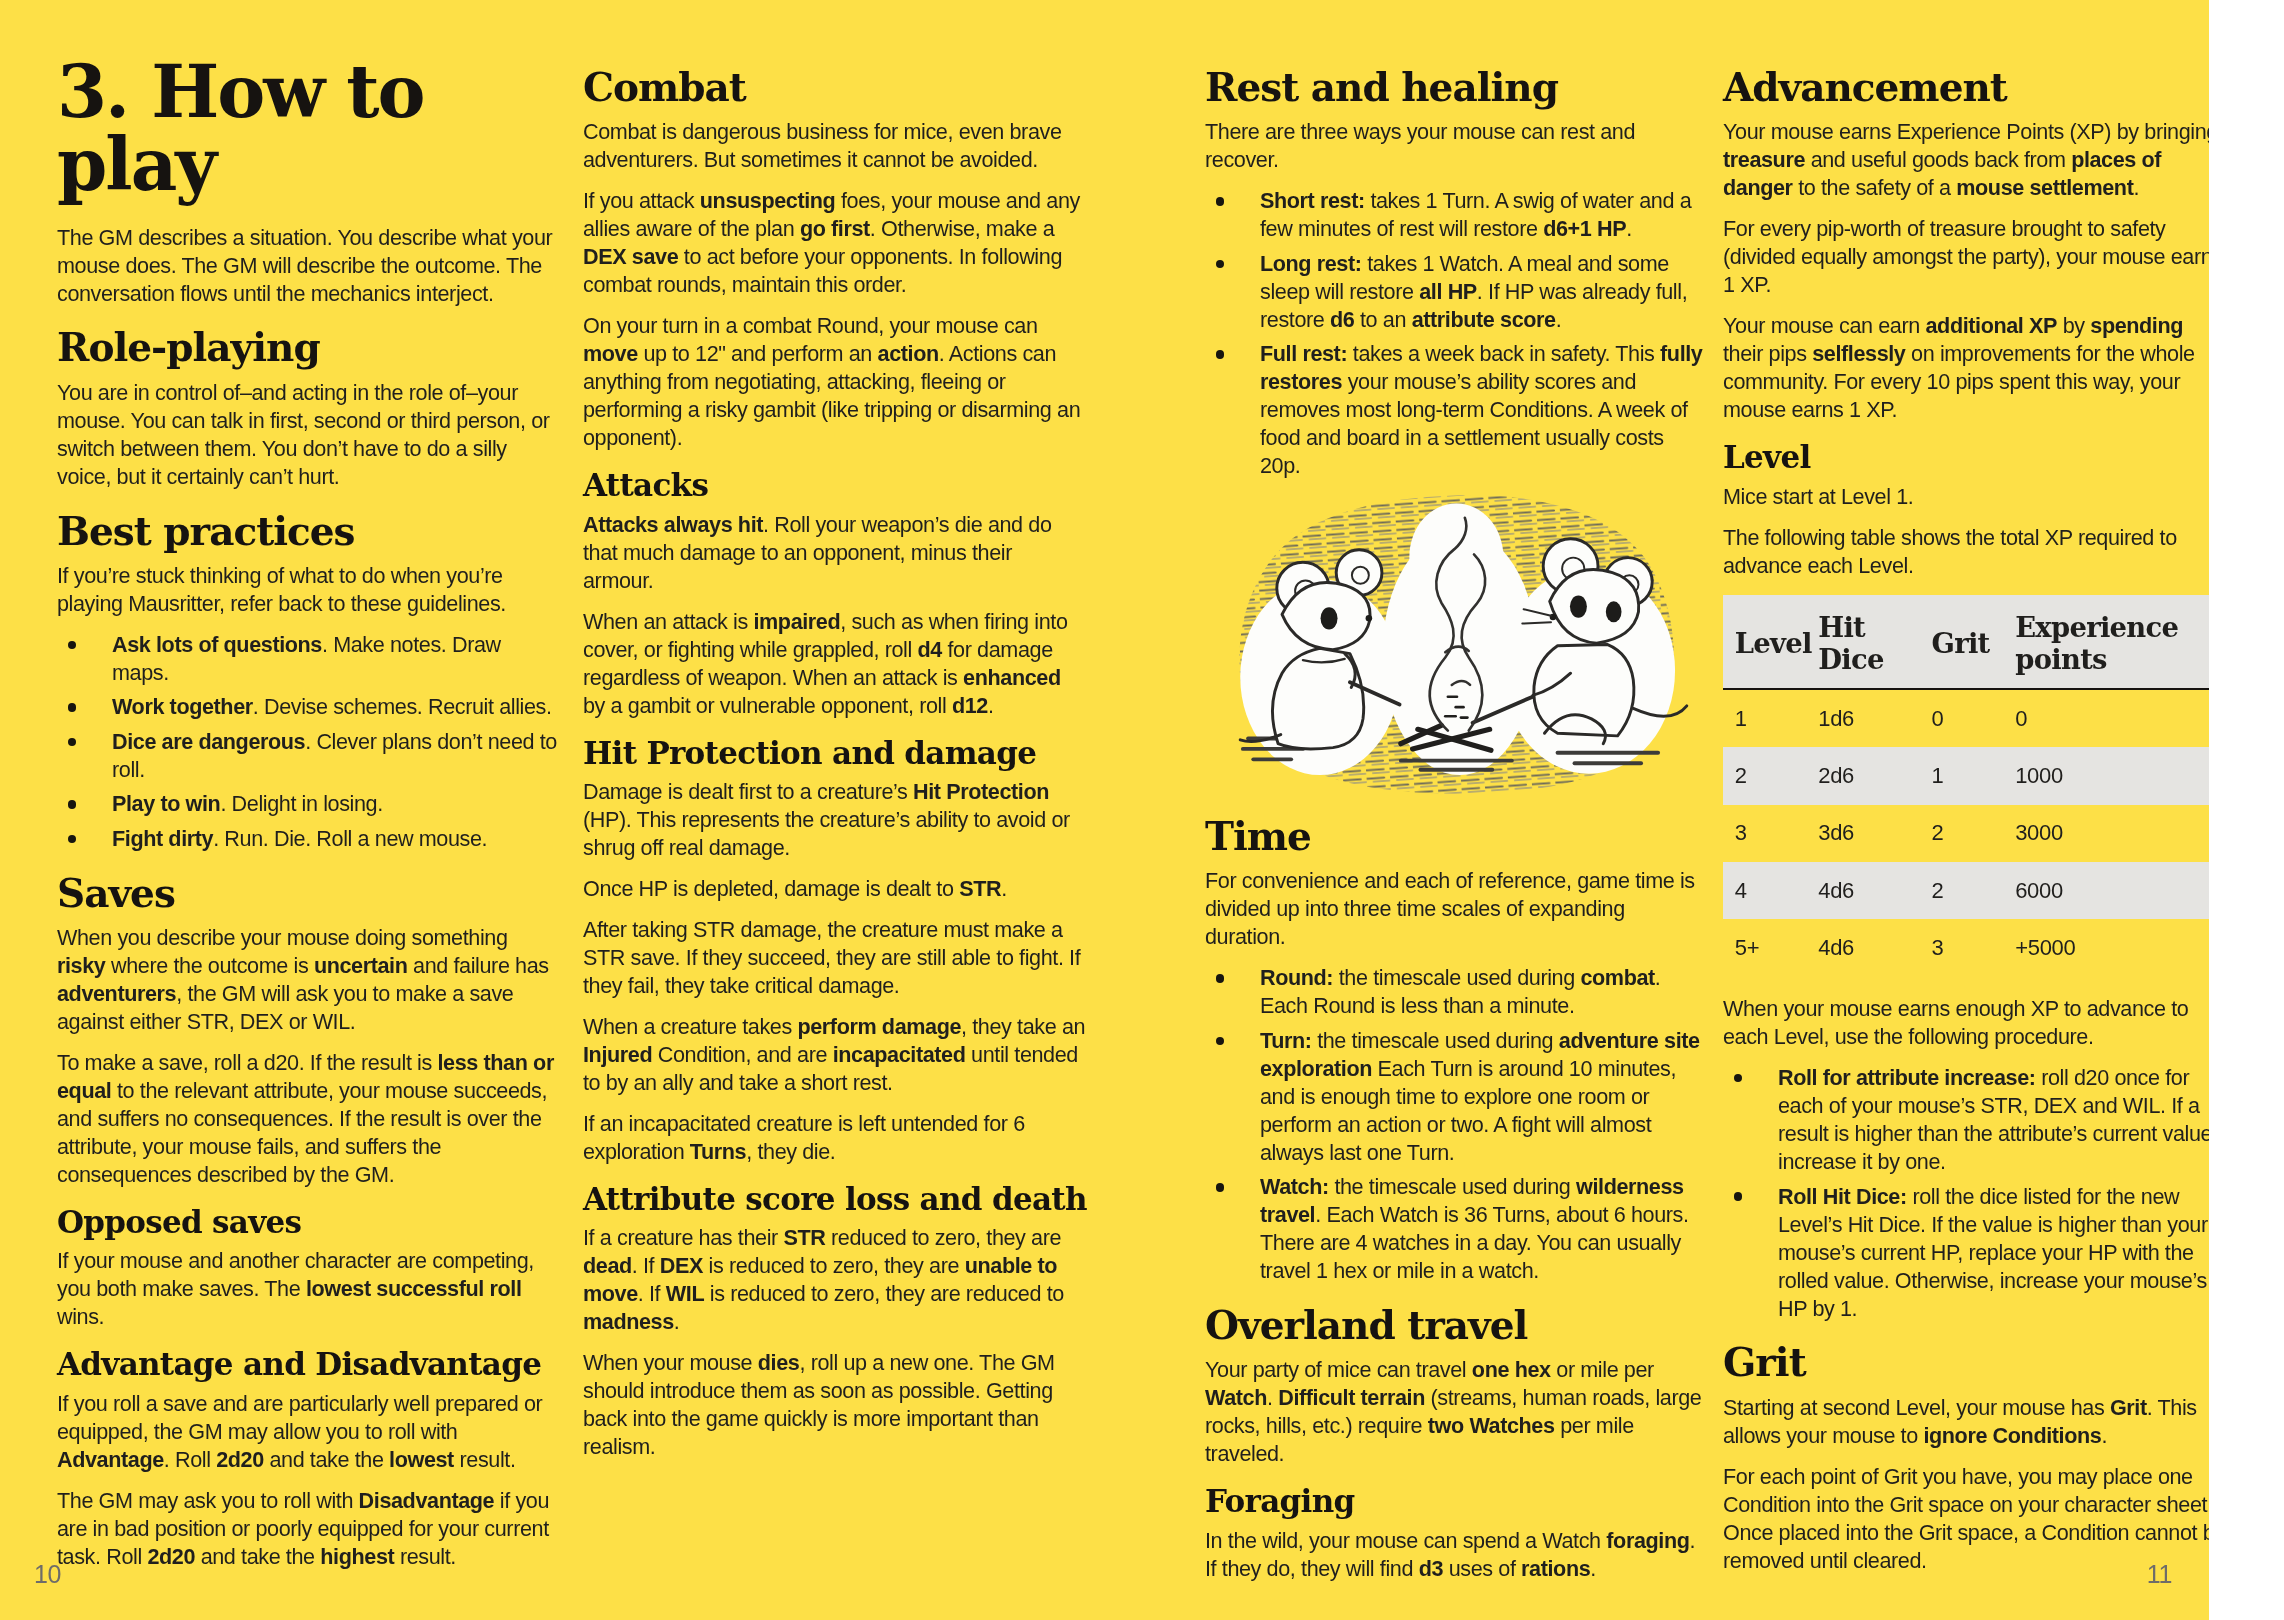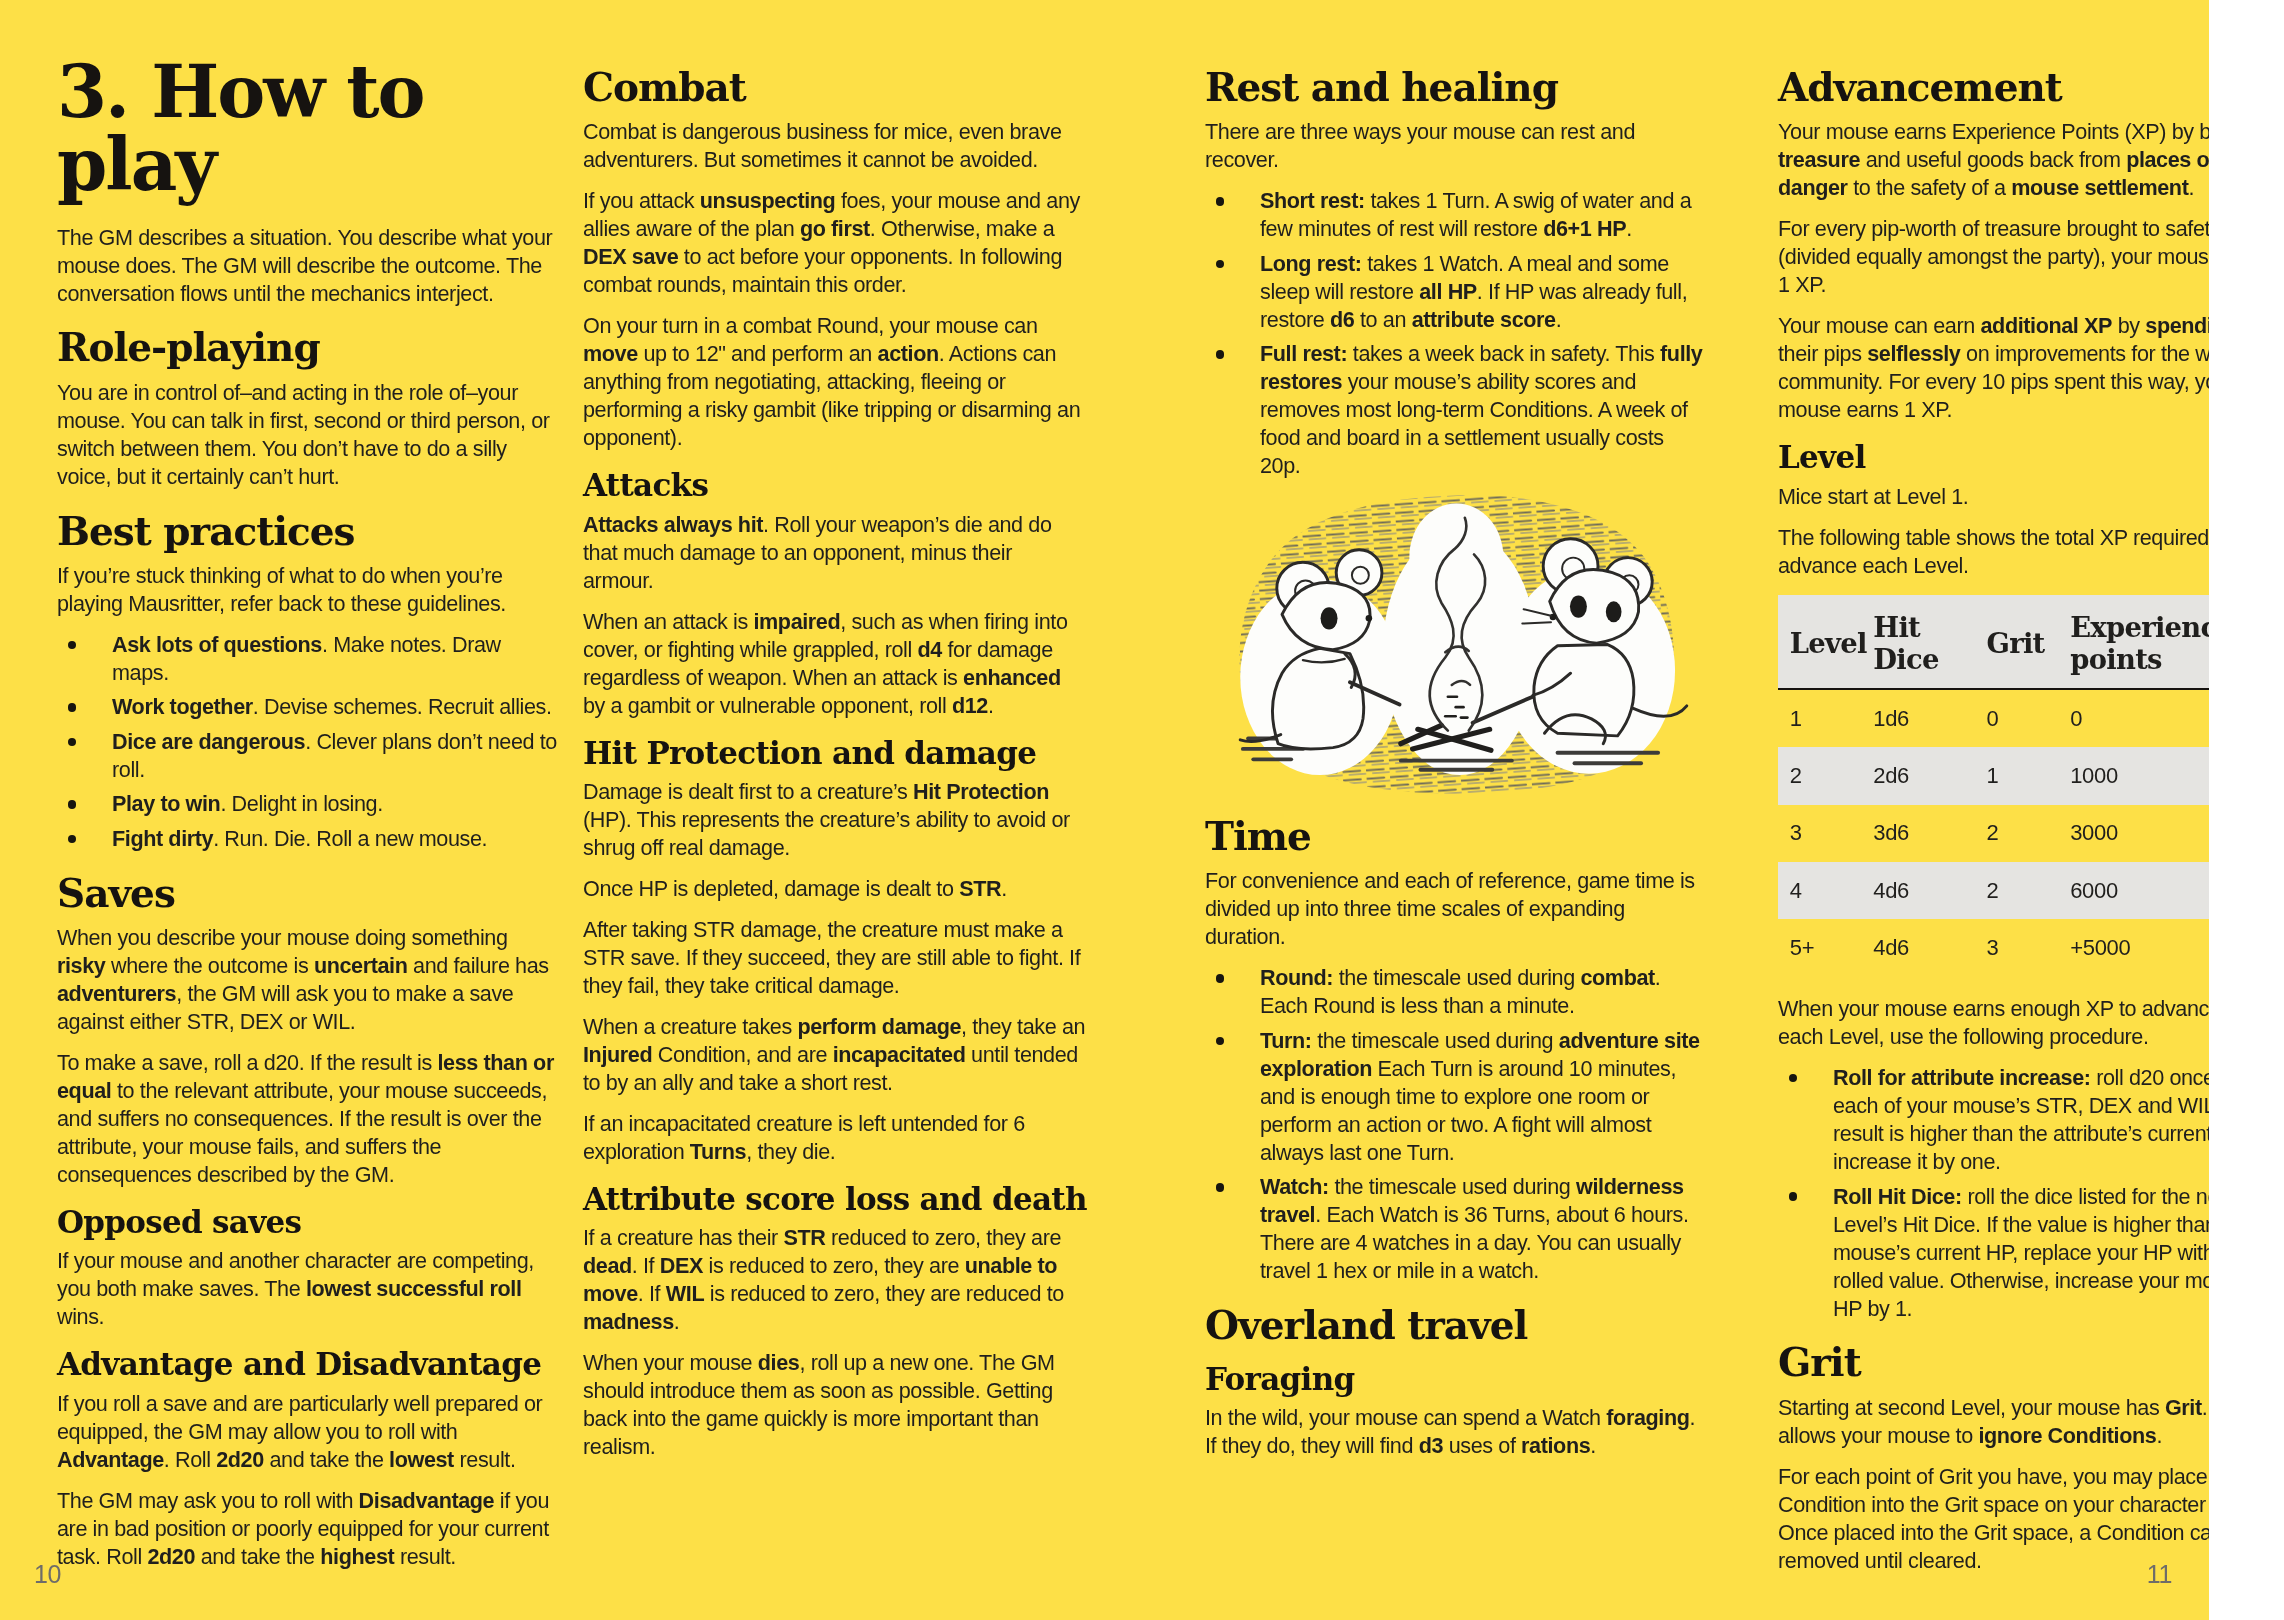--- a/index.html
+++ b/index.html
@@ -7,21 +7,21 @@
     position:relative; width:2161px; height:1620px;
     background:#fde047; overflow:hidden;
     font-family:"Liberation Sans", sans-serif;
     color:#201f1d;
     padding-left:48px;
   }
   .col { position:absolute; top:55px; width:504px; }
   #col1 { left:57px; }
   #col2 { left:583px; }
   #col3 { left:1205px; }
-  #col4 { left:1778px; }
+  #col4 { left:1723px; }
 
   .doc-title {
     font-family:"DejaVu Serif", serif; font-weight:700;
     font-size:72px; line-height:1.02; letter-spacing:-2px;
     margin:0 0 22px; color:#161310;
   }
   h2 {
     font-family:"DejaVu Serif", serif; font-weight:700;
     font-size:39px; line-height:1.05; letter-spacing:-1px;
     margin:19.6px 0 10.5px; color:#161310;
@@ -228,20 +228,21 @@
 
     <h2>Time</h2>
     <p>For convenience and each of reference, game time is divided up into three time scales of expanding duration.</p>
     <ul>
       <li><b>Round:</b> the timescale used during <b>combat</b>. Each Round is less than a minute.</li>
       <li><b>Turn:</b> the timescale used during <b>adventure site exploration</b> Each Turn is around 10 minutes, and is enough time to explore one room or perform an action or two. A fight will almost always last one Turn.</li>
       <li><b>Watch:</b> the timescale used during <b>wilderness travel</b>. Each Watch is 36 Turns, about 6 hours. There are 4 watches in a day. You can usually travel 1 hex or mile in a watch.</li>
     </ul>
 
     <h2>Overland travel</h2>
+    <p>Your party of mice can travel <b>one hex</b> or mile per <b>Watch</b>. <b>Difficult terrain</b> (streams, human roads, large rocks, hills, etc.) require <b>two Watches</b> per mile traveled.</p>
 
     <h3>Foraging</h3>
     <p>In the wild, your mouse can spend a Watch <b>foraging</b>. If they do, they will find <b>d3</b> uses of <b>rations</b>.</p>
   </div>
 
   <div class="col" id="col4">
     <h2>Advancement</h2>
     <p>Your mouse earns Experience Points (XP) by bringing <b>treasure</b> and useful goods back from <b>places of danger</b> to the safety of a <b>mouse settlement</b>.</p>
     <p>For every pip-worth of treasure brought to safety (divided equally amongst the party), your mouse earns 1 XP.</p>
     <p>Your mouse can earn <b>additional XP</b> by <b>spending</b> their pips <b>selflessly</b> on improvements for the whole community. For every 10 pips spent this way, your mouse earns 1 XP.</p>

